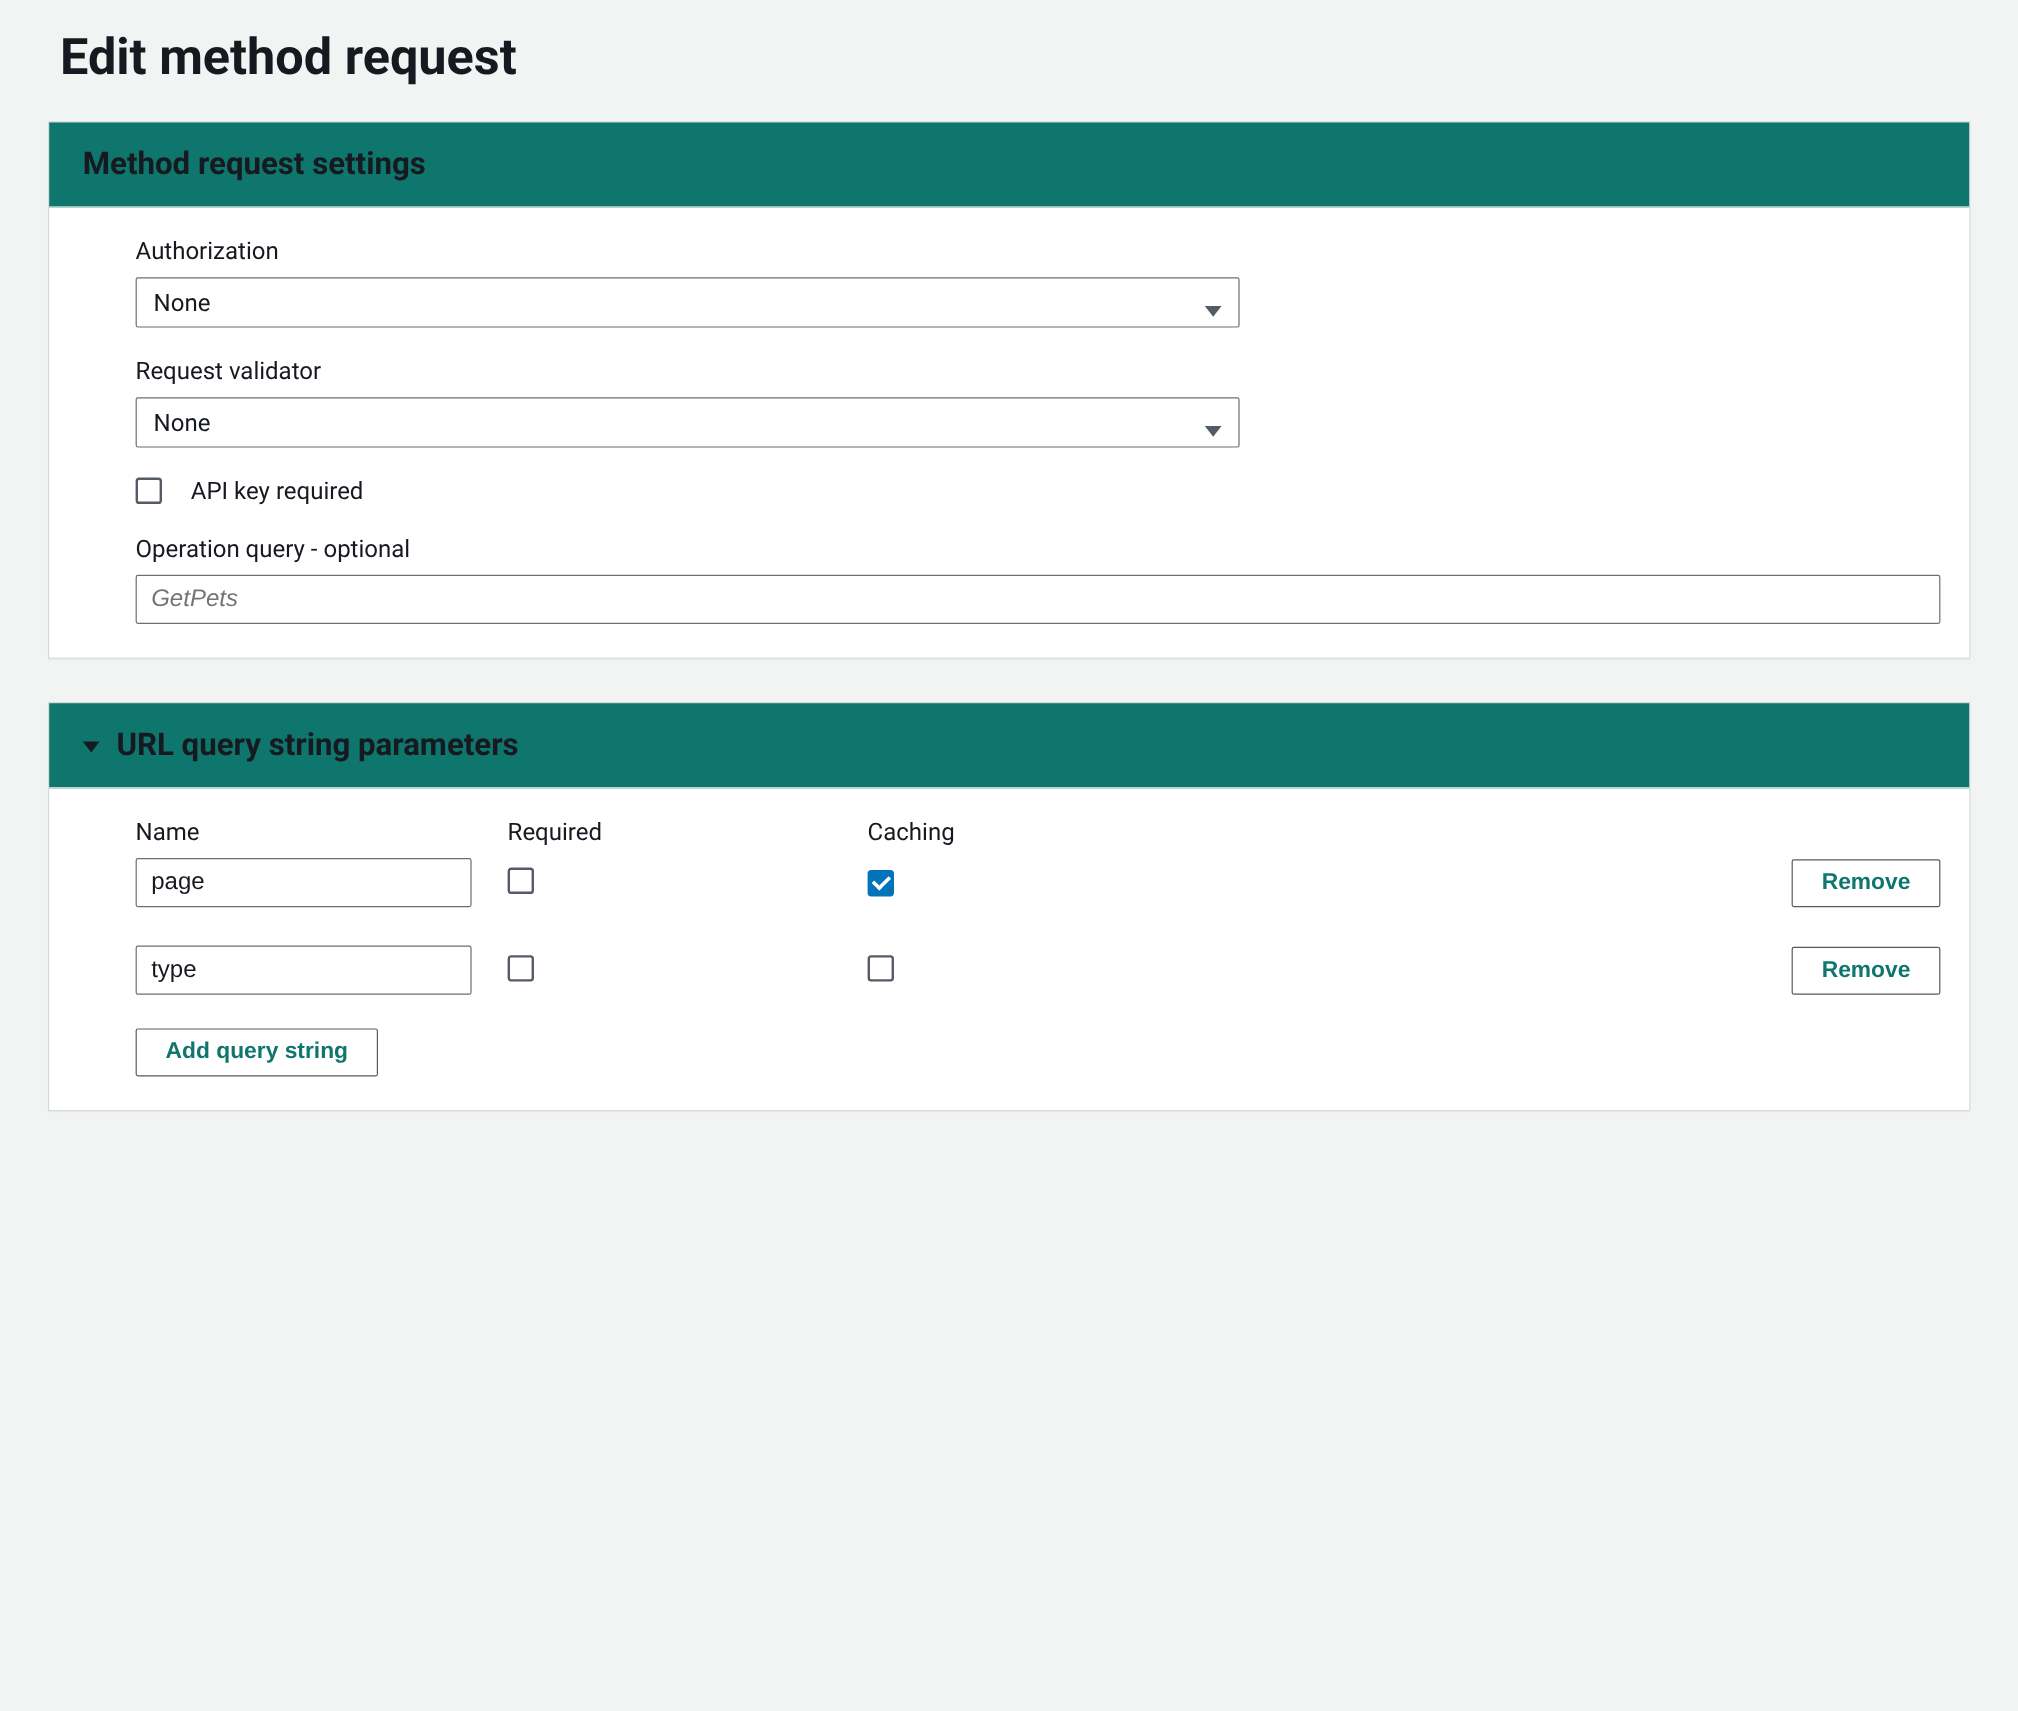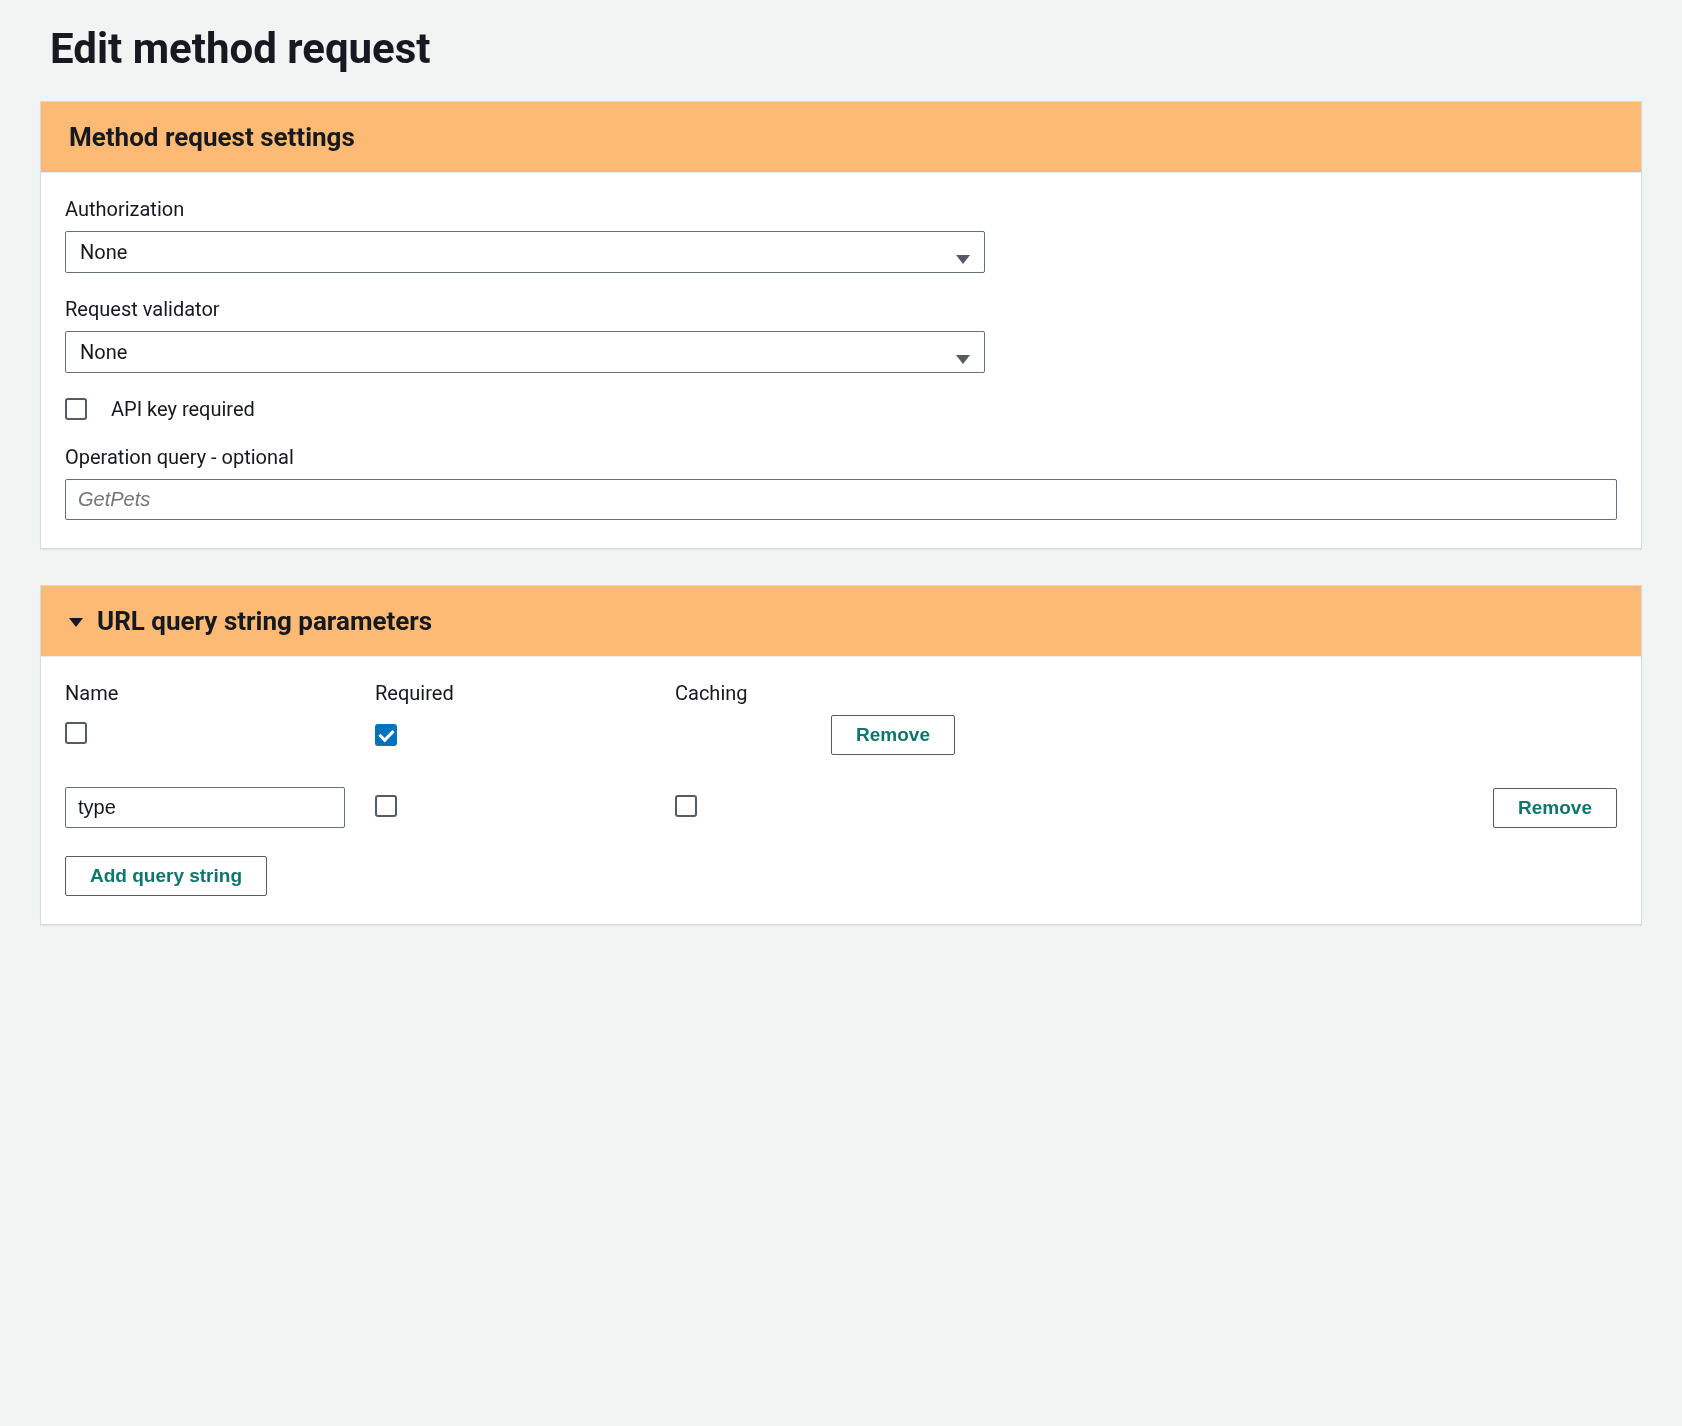--- a/index.html
+++ b/index.html
@@ -15,34 +15,35 @@
     font-weight: 700;
     margin: 0 0 28px 10px;
   }
   .panel {
     background: #fff;
     border: 1px solid #d5dbdb;
     box-shadow: 0 1px 1px rgba(0,0,0,0.05);
     margin-bottom: 36px;
   }
   .panel-header {
-    background: #fdba74;
+    background: #0f766e;
     border-bottom: 1px solid #eaeded;
     padding: 20px 28px;
     display: flex;
     align-items: center;
     gap: 14px;
   }
   .panel-title {
     font-size: 26px;
     font-weight: 700;
     margin: 0;
   }
   .panel-body {
     padding: 24px 24px 28px;
+    margin-left: 48px;
   }
   .field {
     margin-bottom: 24px;
   }
   .field-label {
     font-size: 20px;
     margin-bottom: 10px;
     display: block;
   }
   .select {
@@ -209,20 +210,21 @@
 
     <div class="table-head">
       <div class="col-label">Name</div>
       <div class="col-label">Required</div>
       <div class="col-label">Caching</div>
       <div></div>
     </div>
 
     <div id="param-rows">
         <div class="param-row">
+          <input class="name-input" type="text" value="page" style="">
           <div><span class="checkbox"></span></div>
           <div><span class="checkbox checked"></span></div>
           <div class="btn-cell"><button class="btn">Remove</button></div>
         </div>
         <div class="param-row">
           <input class="name-input" type="text" value="type" style="">
           <div><span class="checkbox"></span></div>
           <div><span class="checkbox"></span></div>
           <div class="btn-cell"><button class="btn">Remove</button></div>
         </div>

